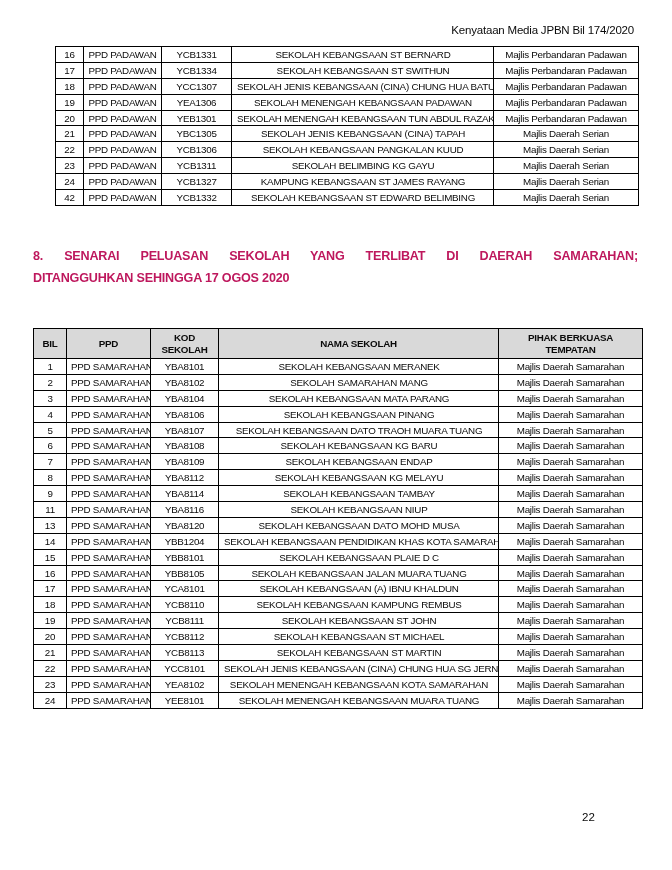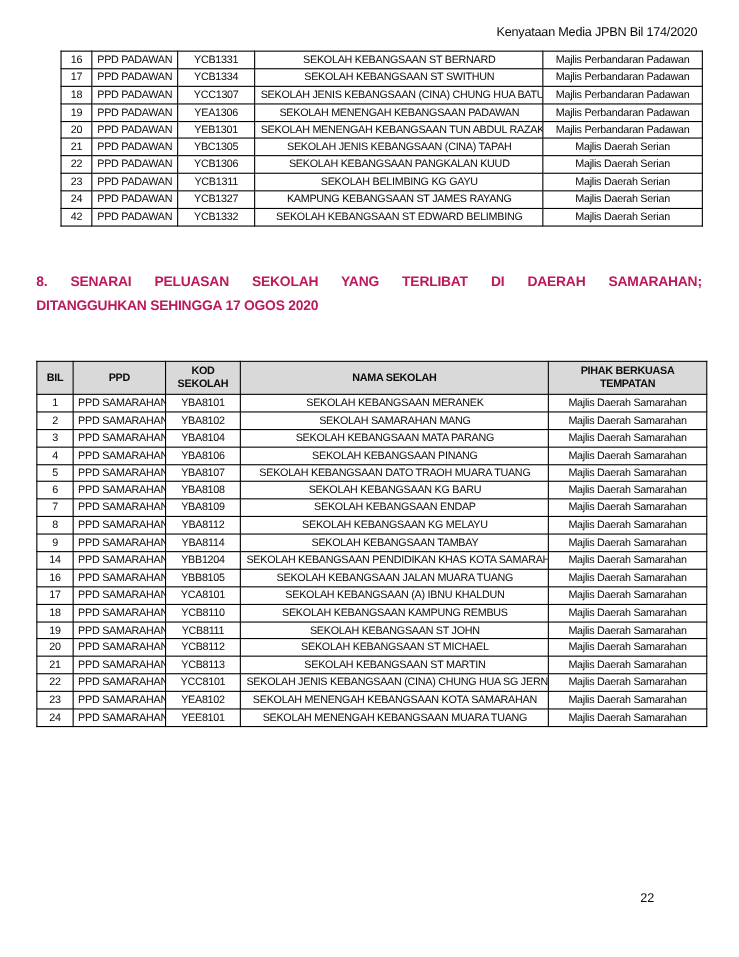--- a/index.html
+++ b/index.html
@@ -240,27 +240,48 @@
           <td class="c4">Majlis Daerah Samarahan</td>
         </tr>
         <tr>
           <td class="c0">9</td>
           <td class="c1">PPD SAMARAHAN</td>
           <td class="c2">YBA8114</td>
           <td class="c3">SEKOLAH KEBANGSAAN TAMBAY</td>
           <td class="c4">Majlis Daerah Samarahan</td>
         </tr>
         <tr>
+          <td class="c0">11</td>
+          <td class="c1">PPD SAMARAHAN</td>
+          <td class="c2">YBA8116</td>
+          <td class="c3">SEKOLAH KEBANGSAAN NIUP</td>
+          <td class="c4">Majlis Daerah Samarahan</td>
+        </tr>
+        <tr>
+          <td class="c0">13</td>
+          <td class="c1">PPD SAMARAHAN</td>
+          <td class="c2">YBA8120</td>
+          <td class="c3">SEKOLAH KEBANGSAAN DATO MOHD MUSA</td>
+          <td class="c4">Majlis Daerah Samarahan</td>
+        </tr>
+        <tr>
           <td class="c0">14</td>
           <td class="c1">PPD SAMARAHAN</td>
           <td class="c2">YBB1204</td>
           <td class="c3">SEKOLAH KEBANGSAAN PENDIDIKAN KHAS KOTA SAMARAHAN</td>
           <td class="c4">Majlis Daerah Samarahan</td>
         </tr>
         <tr>
+          <td class="c0">15</td>
+          <td class="c1">PPD SAMARAHAN</td>
+          <td class="c2">YBB8101</td>
+          <td class="c3">SEKOLAH KEBANGSAAN PLAIE D C</td>
+          <td class="c4">Majlis Daerah Samarahan</td>
+        </tr>
+        <tr>
           <td class="c0">16</td>
           <td class="c1">PPD SAMARAHAN</td>
           <td class="c2">YBB8105</td>
           <td class="c3">SEKOLAH KEBANGSAAN JALAN MUARA TUANG</td>
           <td class="c4">Majlis Daerah Samarahan</td>
         </tr>
         <tr>
           <td class="c0">17</td>
           <td class="c1">PPD SAMARAHAN</td>
           <td class="c2">YCA8101</td>

